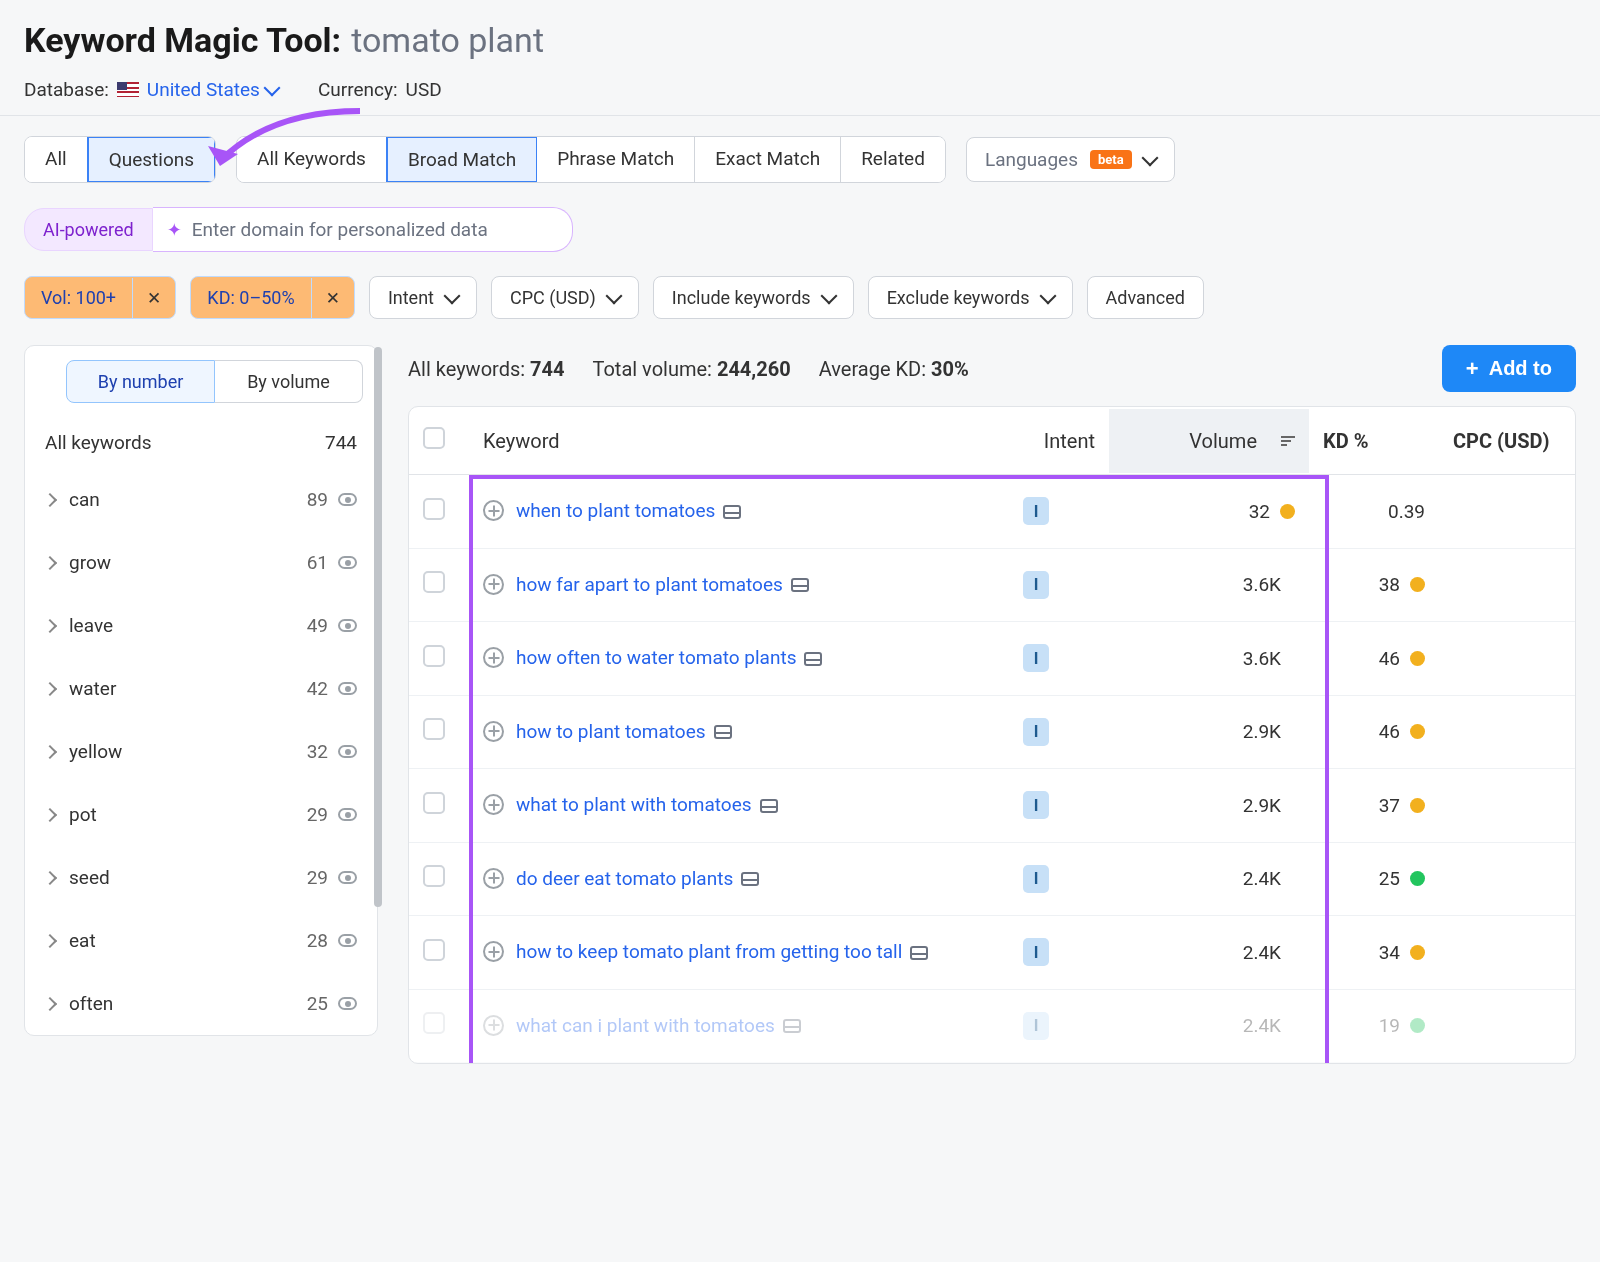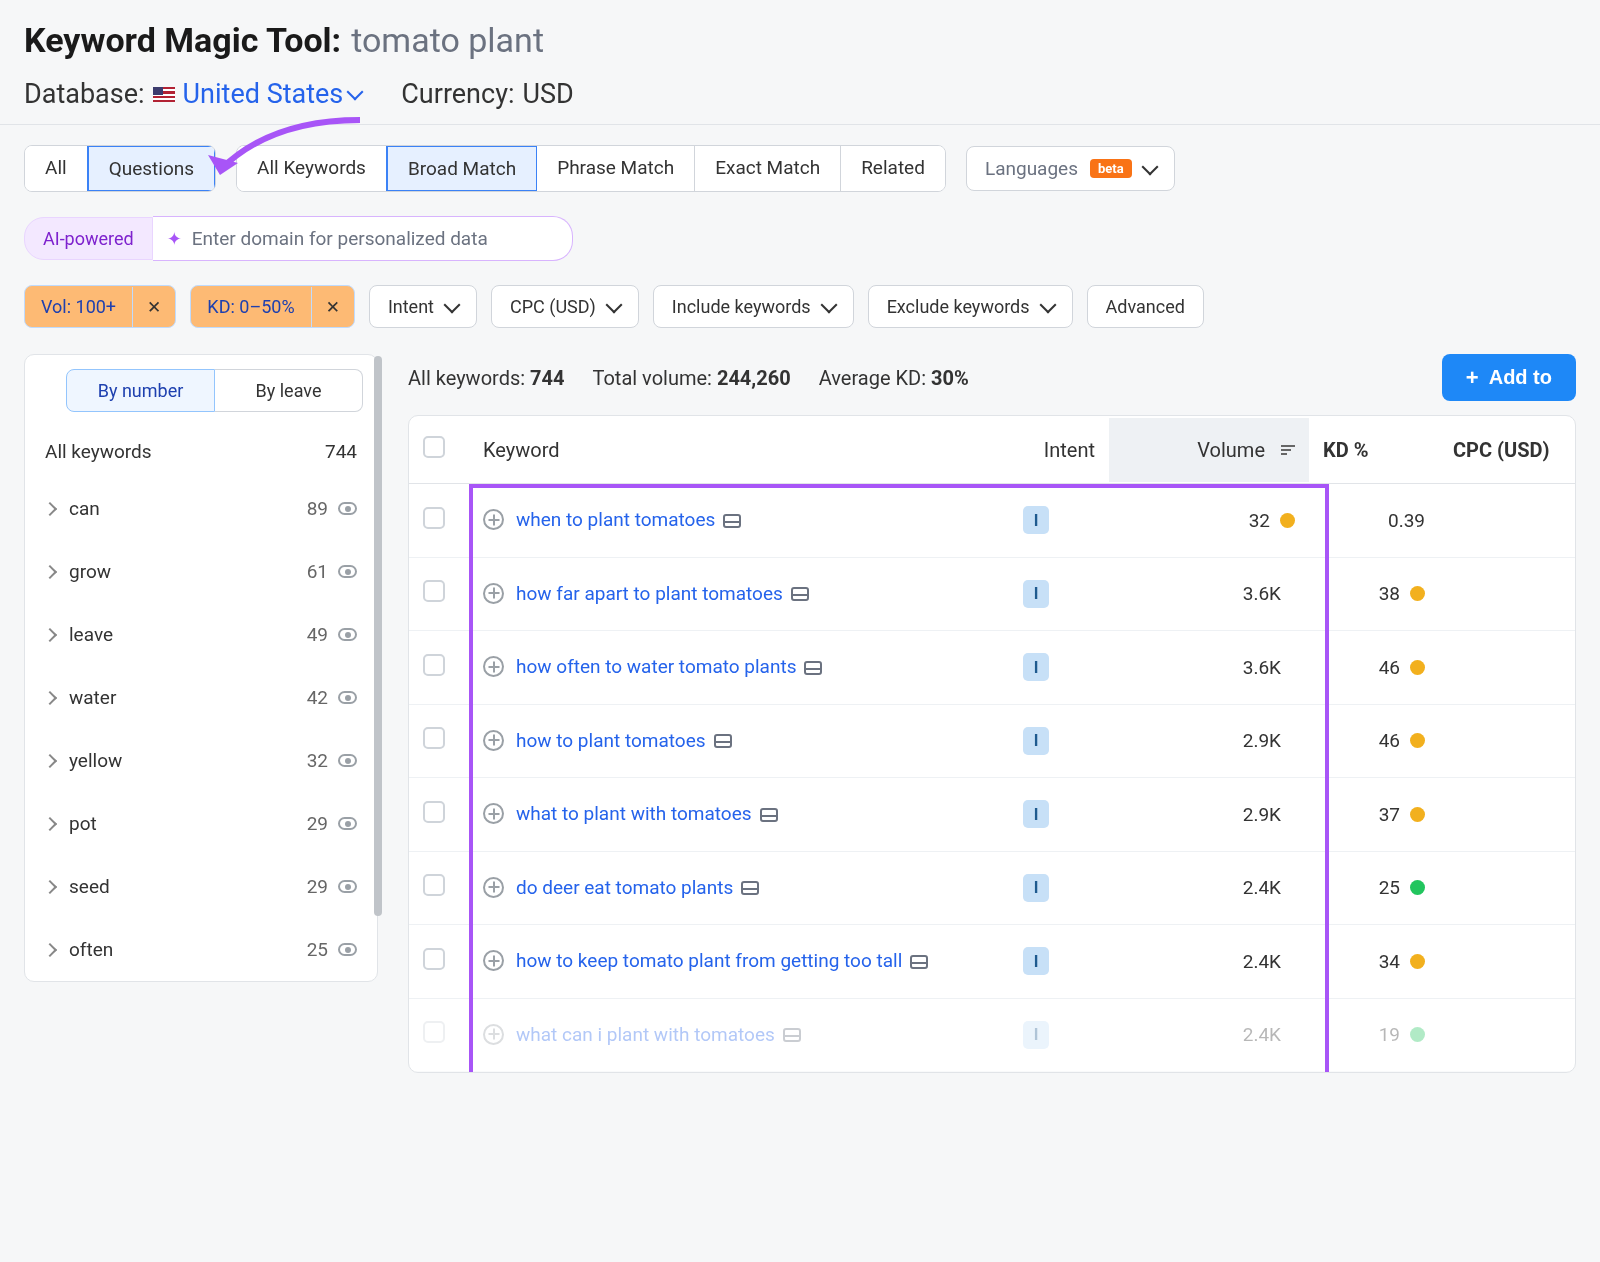--- a/index.html
+++ b/index.html
@@ -1,21 +1,21 @@
 <!DOCTYPE html>
 <html><head>
 <meta charset="utf-8">
 <style>
 * { box-sizing: border-box; margin: 0; padding: 0; }
 body { font-family: -apple-system, BlinkMacSystemFont, "Segoe UI", Roboto, sans-serif; background: #f6f7f8; color: #333; font-size: 17px; width: 1600px; }
 .header { padding: 20px 24px 14px; border-bottom: 1px solid #e1e4e8; }
 .title-row { display: flex; align-items: baseline; gap: 10px; margin-bottom: 18px; }
 .title-label { font-size: 34px; font-weight: 700; color: #1a1a1a; }
 .title-term { font-size: 34px; font-weight: 400; color: #6b7280; }
-.meta-row { display: flex; align-items: center; gap: 40px; font-size: 27px; }
+.meta-row { display: flex; align-items: center; gap: 40px; font-size: 19px; }
 .meta-item { display: flex; align-items: center; gap: 8px; color: #333; }
 .flag { width: 22px; height: 15px; background: linear-gradient(#b22234 0 15%, #fff 15% 30%, #b22234 30% 45%, #fff 45% 60%, #b22234 60% 75%, #fff 75% 90%, #b22234 90% 100%); position: relative; display: inline-block; }
 .flag::before { content:""; position:absolute; left:0; top:0; width:10px; height:8px; background:#3c3b6e; }
 .db-link { color: #2563eb; display: flex; align-items: center; gap: 6px; cursor:pointer; }
 .chevron-down { width: 12px; height: 12px; border-right: 2.5px solid currentColor; border-bottom: 2.5px solid currentColor; transform: rotate(45deg); display:inline-block; margin-top:-4px; }
 .content { padding: 20px 24px; position: relative; }
 .tabs-row { display: flex; align-items: center; gap: 20px; margin-bottom: 24px; }
 .tab-group { display: flex; border: 1px solid #d1d5db; border-radius: 8px; overflow: hidden; background:#fff; }
 .tab { padding: 10px 20px; font-size: 19px; cursor: pointer; background: #fff; border-right: 1px solid #d1d5db; }
 .tab:last-child { border-right: none; }
@@ -51,21 +51,21 @@
 .results { flex: 1; min-width: 0; }
 .stats-row { display:flex; align-items:center; justify-content:space-between; margin-bottom: 14px; }
 .stats-left { display:flex; gap: 28px; font-size: 20px; color:#333; }
 .stats-left b { font-weight:700; }
 .add-btn { background:#1e88f7; color:#fff; border:none; border-radius:8px; padding: 12px 24px; font-size:20px; font-weight:600; display:flex; align-items:center; gap:10px; cursor:pointer; }
 .plus { font-size: 22px; line-height:1; }
 .table { border:1px solid #e1e4e8; border-radius:10px; background:#fff; overflow:hidden; }
 .thead, .trow { display:grid; grid-template-columns: 60px 540px 100px 200px 130px 190px 80px; align-items:center; }
 .thead { border-bottom:1px solid #e1e4e8; font-size:20px; color:#333; }
 .thead > div { padding: 20px 14px; }
-.th-vol { background:#eef1f4; display:flex; align-items:center; justify-content:flex-end; gap:16px; }
+.th-vol { background:#eef1f4; display:flex; align-items:center; justify-content:flex-end; gap:24px; }
 .sort-icon { display:inline-flex; flex-direction:column; gap:2px; }
 .sort-icon span { width:14px; height:2px; background:#666; display:block; }
 .sort-icon span:nth-child(2){ width:10px; }
 .sort-icon span:nth-child(3){ width:6px; }
 .th-kd, .th-cpc { text-align:left;font-weight:bold; }
 .trow { border-bottom:1px solid #eef1f4; font-size:19px; }
 .trow > div { padding: 22px 14px; }
 .trow.faded { opacity: 0.35; }
 .checkbox { width:22px; height:22px; border:2px solid #cfd4da; border-radius:5px; display:inline-block; }
 .kw-cell { display:flex; align-items:flex-start; gap:12px; }
@@ -173,21 +173,21 @@
     <div class="filter-dd">
       <span>Advanced</span>
     </div>
   </div>
 
   <div class="main-split">
     <div class="sidebar-wrap">
     <div class="sidebar">
       <div class="sb-tabs">
         <div class="sb-tab active">By number</div>
-        <div class="sb-tab">By leave</div>
+        <div class="sb-tab">By volume</div>
       </div>
       <div class="sb-all">
         <span>All keywords</span>
         <span>744</span>
       </div>
       <div class="sb-list" id="sb-list">
             <div class="sb-item">
               <span class="sb-left">
                 <span class="chevron-right"></span>
                 <span>can</span>
@@ -247,20 +247,30 @@
                 <span class="eye"></span>
               </span>
             </div>
             <div class="sb-item">
               <span class="sb-left">
                 <span class="chevron-right"></span>
                 <span>seed</span>
               </span>
   <span class="sb-right">
                 <span>29</span>
+                <span class="eye"></span>
+              </span>
+            </div>
+            <div class="sb-item">
+              <span class="sb-left">
+                <span class="chevron-right"></span>
+                <span>eat</span>
+              </span>
+  <span class="sb-right">
+                <span>28</span>
                 <span class="eye"></span>
               </span>
             </div>
             <div class="sb-item">
               <span class="sb-left">
                 <span class="chevron-right"></span>
                 <span>often</span>
               </span>
   <span class="sb-right">
                 <span>25</span>

